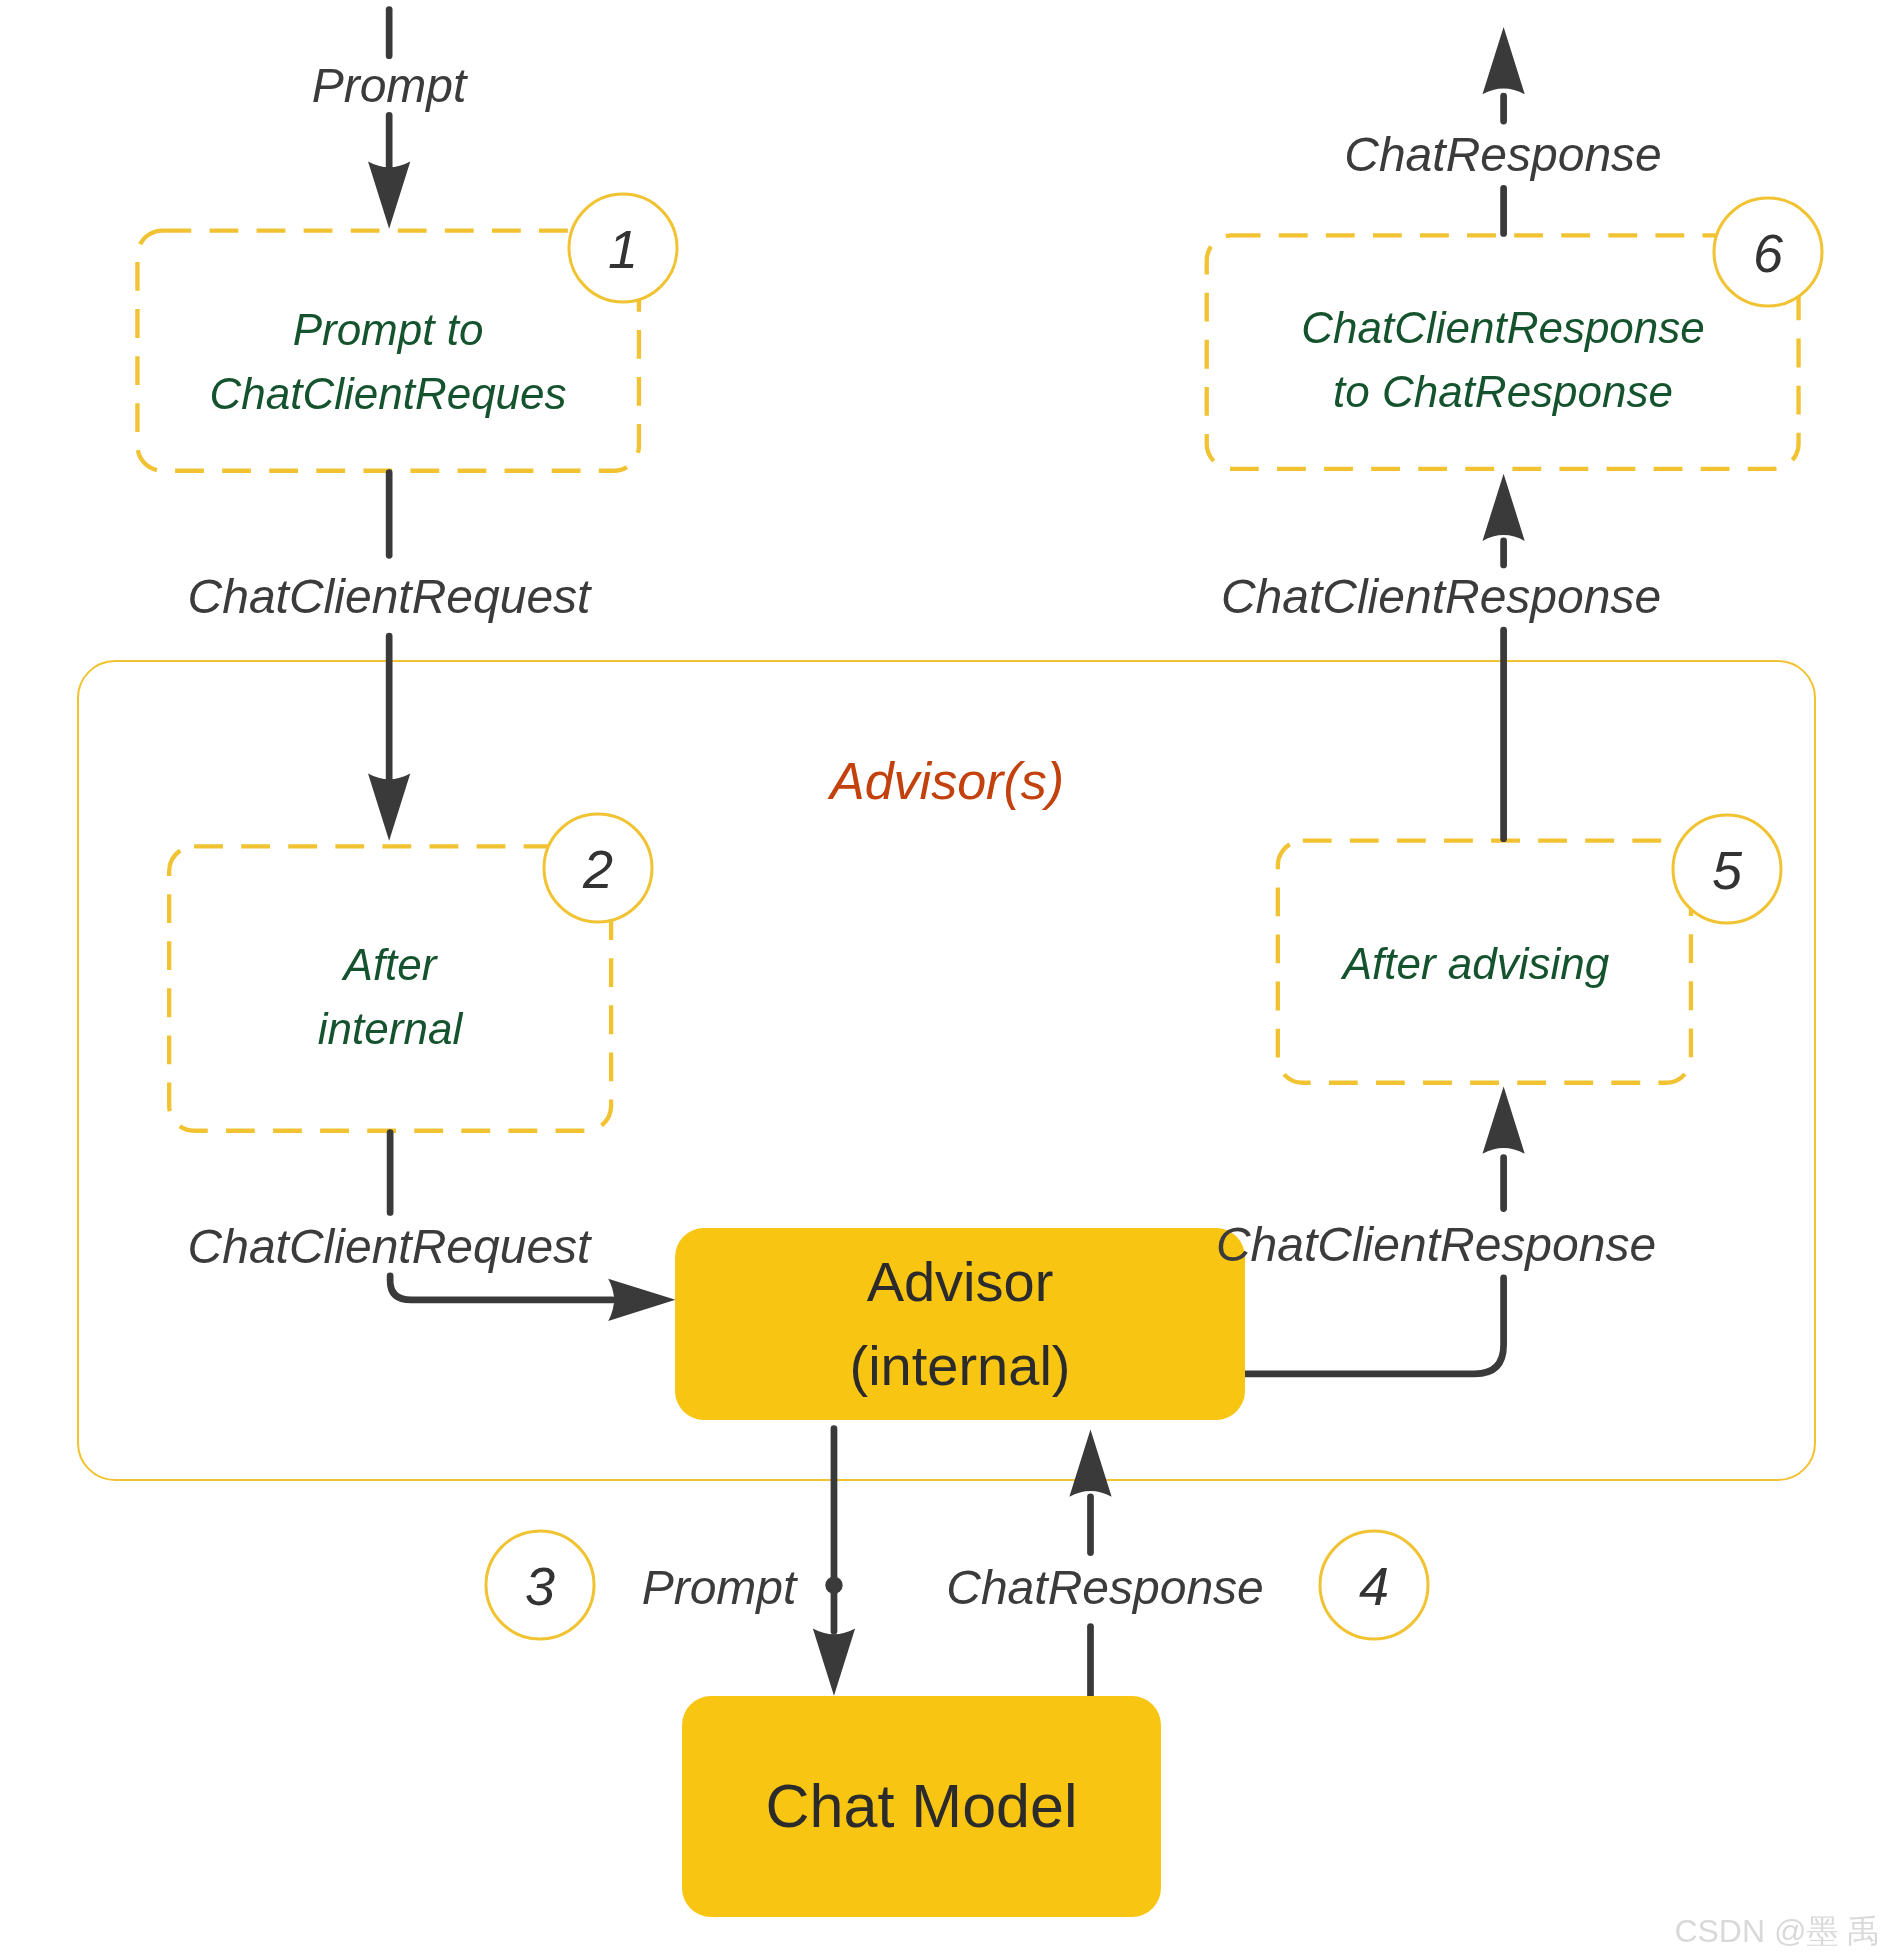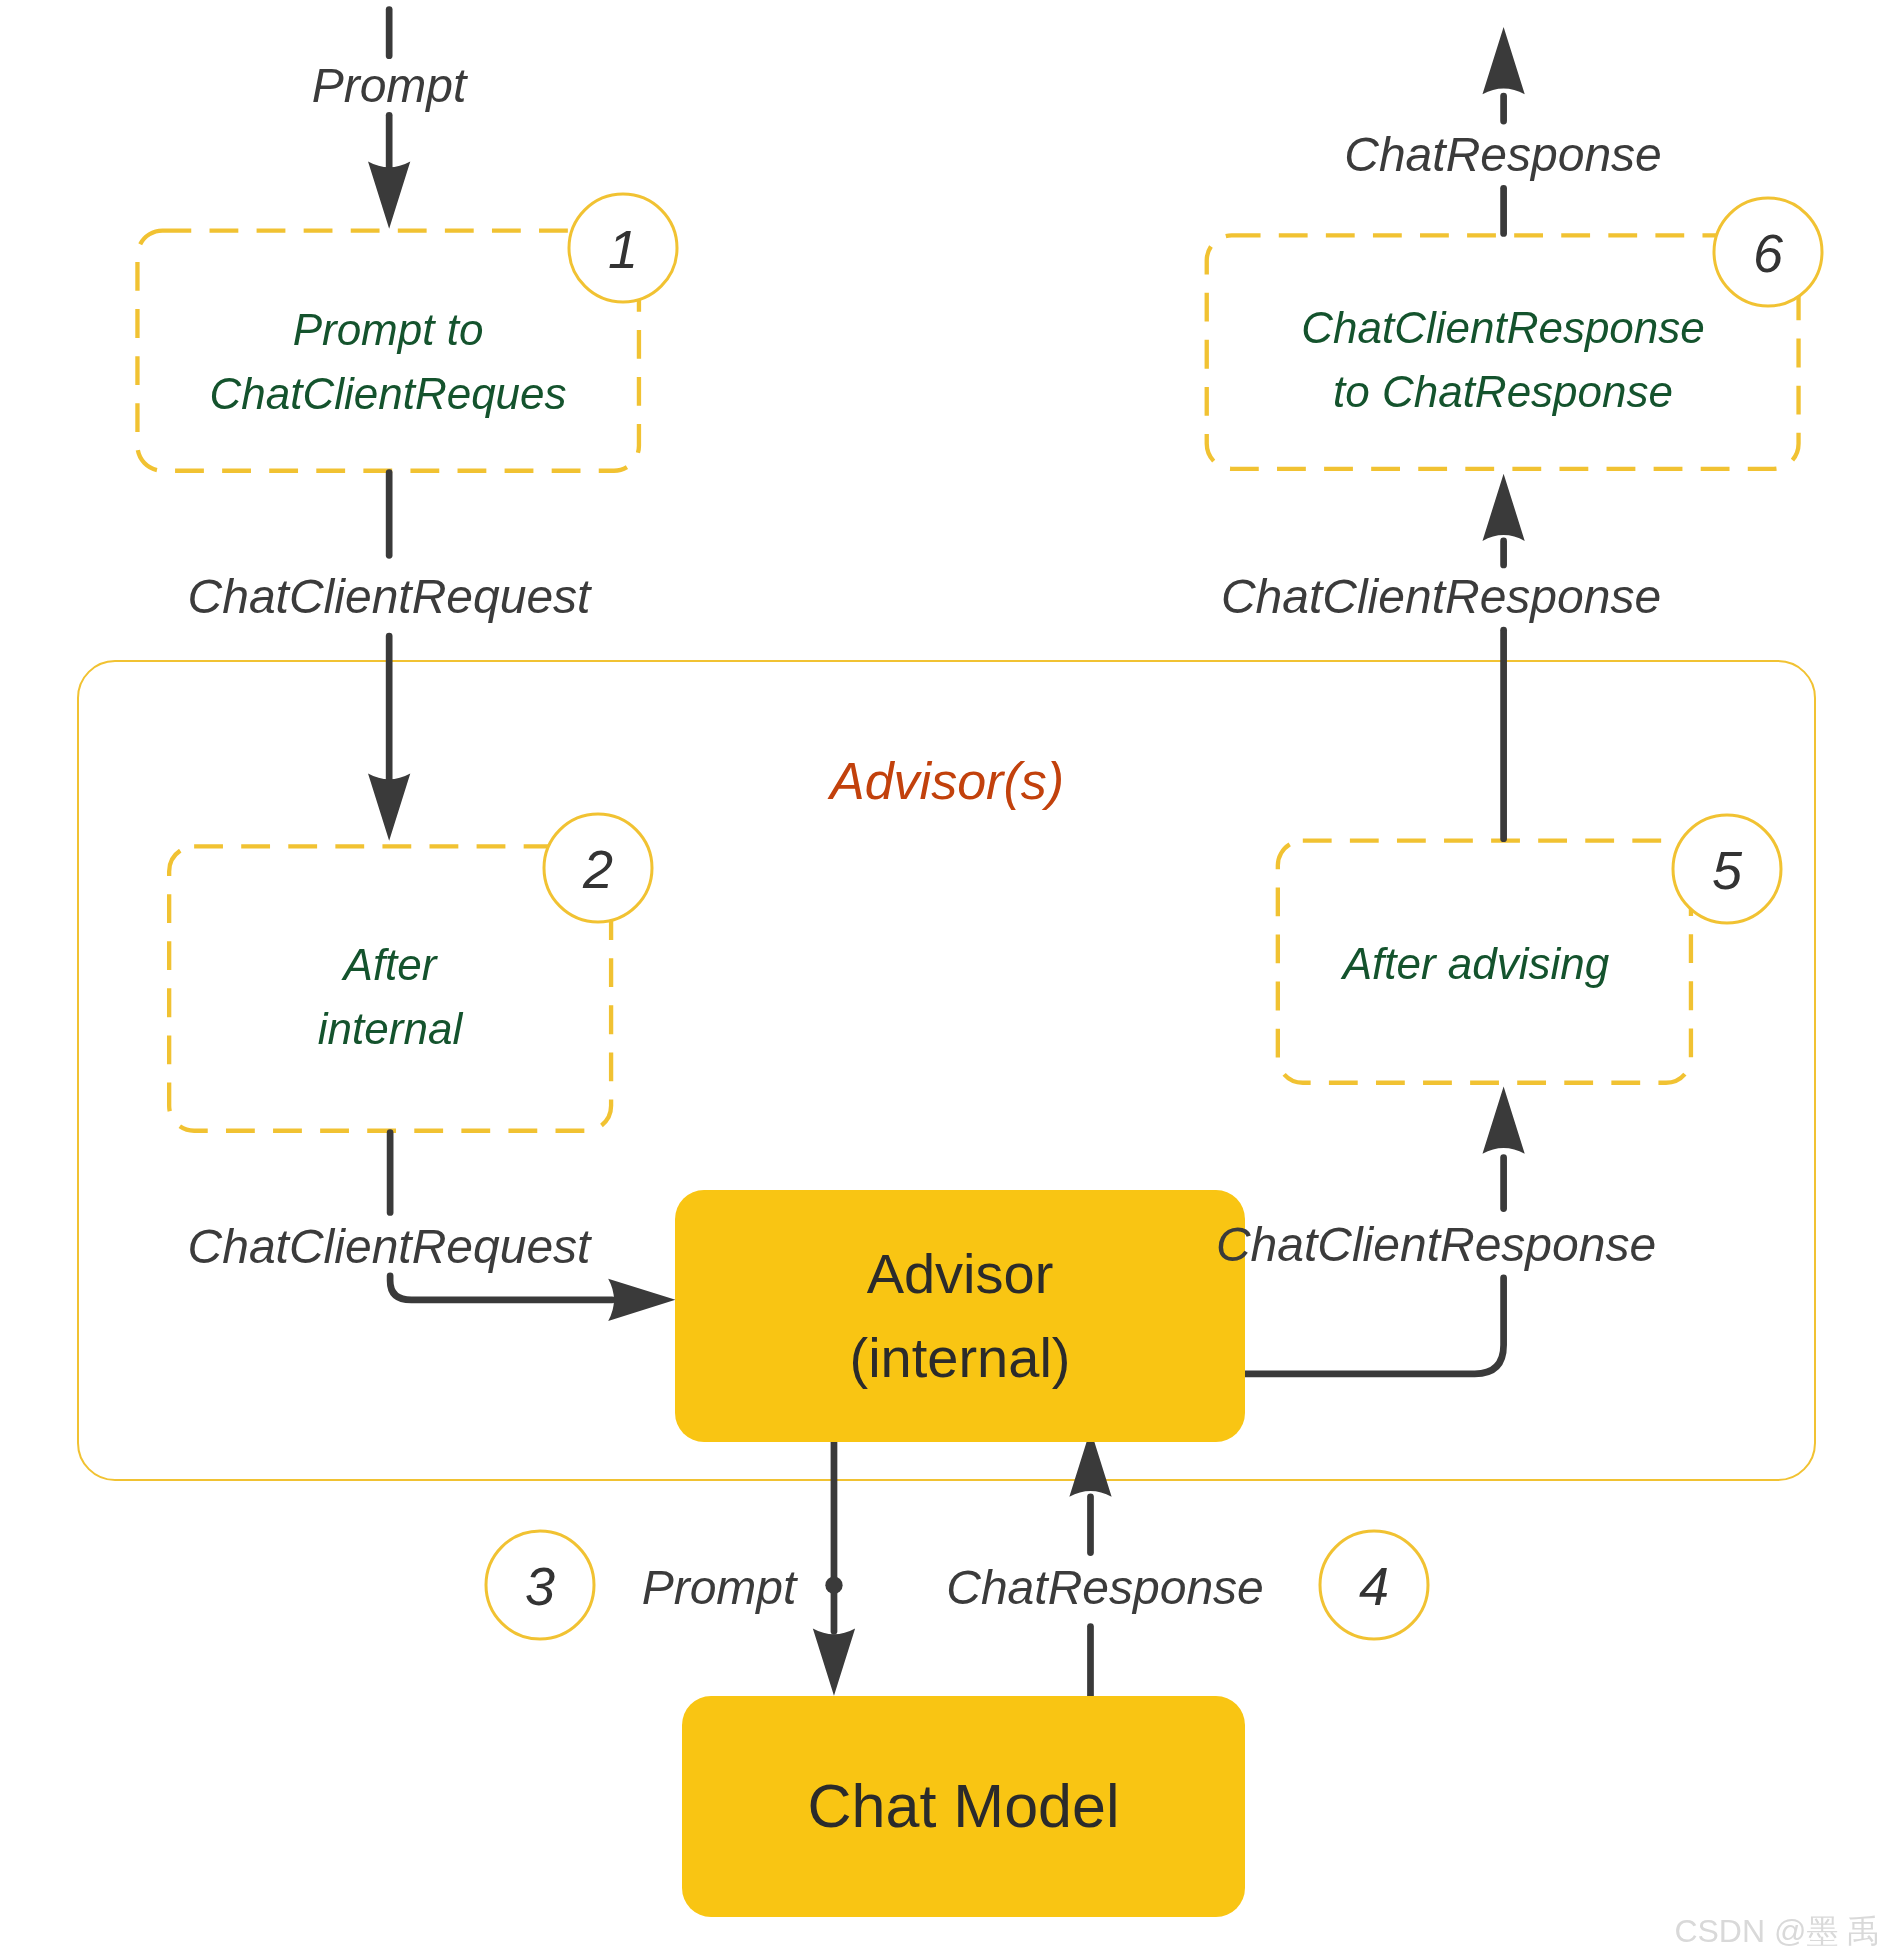--- a/index.html
+++ b/index.html
@@ -72,26 +72,26 @@
       <path d="M703 1353 L633 1331 Q645 1353 633 1375 Z"></path>
       <path d="M1565 1131 L1543 1201 Q1565 1189 1587 1201 Z"></path>
       <path d="M1565 493 L1543 563 Q1565 551 1587 563 Z"></path>
       <path d="M1565 28 L1543 98 Q1565 86 1587 98 Z"></path>
       <path d="M868 1765 L846 1695 Q868 1707 890 1695 Z"></path>
       <path d="M1135 1488 L1113 1558 Q1135 1546 1157 1558 Z"></path>
       <circle cx="868" cy="1650" r="9"></circle>
     </g>
   </svg>
 
-  <div class="abs solidbox" style="left:675px;top:1190px;width:570px;height:252px;">
+  <div class="abs solidbox" style="left:675px;top:1228px;width:570px;height:192px;">
     <div class="t">Advisor</div>
     <div class="t">(internal)</div>
   </div>
 
-  <div class="abs solidbox" style="left:682px;top:1696px;width:563px;height:221px;">
+  <div class="abs solidbox" style="left:682px;top:1696px;width:479px;height:221px;">
     <div class="t t-big">Chat Model</div>
   </div>
 
   <div class="abs center dashedbox-text" style="left:388px;top:362px;">
     <div>Prompt to</div>
     <div>ChatClientReques</div>
   </div>
   <div class="abs center dashedbox-text" style="left:390px;top:997px;">
     <div>After</div>
     <div>internal</div>

